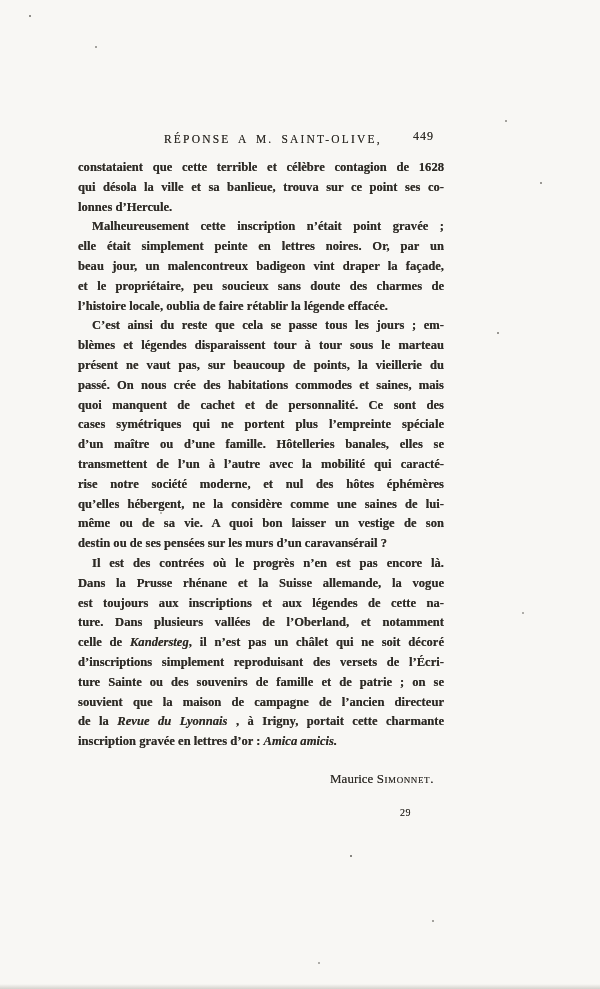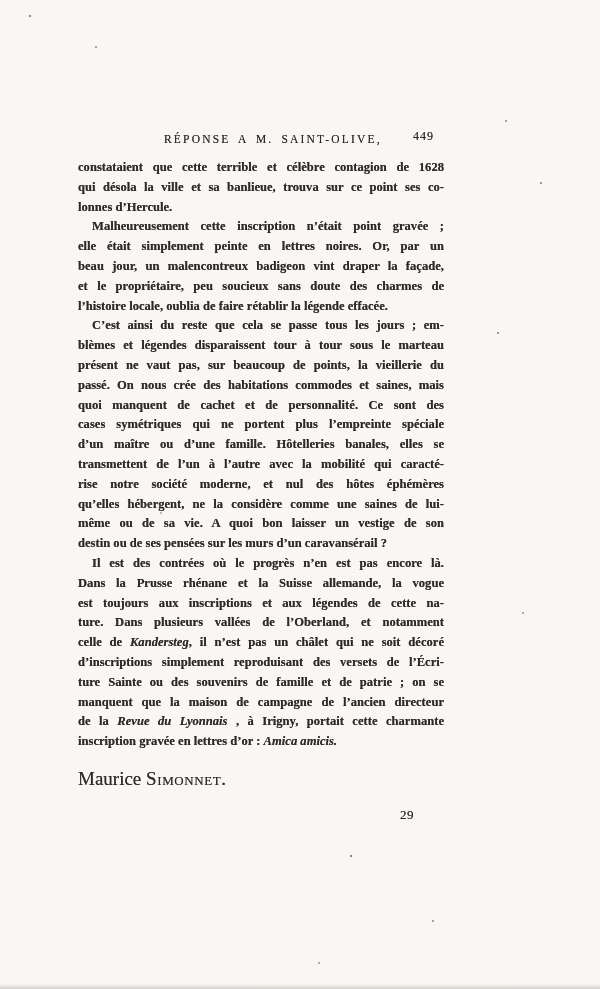--- a/index.html
+++ b/index.html
@@ -50,26 +50,26 @@
     -moz-text-align-last:justify;
     text-shadow:0 0 .5px rgba(46,43,38,.7);
   }
   .line.firstline{text-indent:14px;}
   .line.lastline{text-align-last:left;-moz-text-align-last:left;}
   .it{font-style:italic;}
   .sc{font-variant:small-caps;letter-spacing:.6px;}
   .signature{
     position:absolute;top:769px;left:0;width:366px;
     box-sizing:border-box;padding-right:10px;
-    font-size:19px;line-height:20px;
+    text-align:right;font-size:13px;line-height:20px;
     text-shadow:0 0 .5px rgba(46,43,38,.7);
   }
   .sheet{
     position:absolute;top:807px;left:322px;
-    font-size:13px;letter-spacing:.5px;
+    font-size:10px;letter-spacing:.5px;
     text-shadow:0 0 .5px rgba(46,43,38,.7);
   }
 </style>
 </head>
 <body>
 
 <div class="page">
   <div class="column">
     <div class="header">
       <span class="running-title">RÉPONSE A M. SAINT-OLIVE,</span>
@@ -103,21 +103,21 @@
           <div class="line lastline"><span>destin ou de ses pensées sur les murs d’un caravansérail ?</span></div>
         </div>
         <div class="para">
           <div class="line firstline"><span>Il est des contrées où le progrès n’en est pas encore là.</span></div>
           <div class="line"><span>Dans la Prusse rhénane et la Suisse allemande, la vogue</span></div>
           <div class="line"><span>est toujours aux inscriptions et aux légendes de cette na-</span></div>
           <div class="line"><span>ture. Dans plusieurs vallées de l’Oberland, et notamment</span></div>
           <div class="line"><span>celle de </span><span class="it">Kandersteg</span><span>, il n’est pas un châlet qui ne soit décoré</span></div>
           <div class="line"><span>d’inscriptions simplement reproduisant des versets de l’Écri-</span></div>
           <div class="line"><span>ture Sainte ou des souvenirs de famille et de patrie ; on se</span></div>
-          <div class="line"><span>manquent que la maison de campagne de l’ancien directeur</span></div>
+          <div class="line"><span>souvient que la maison de campagne de l’ancien directeur</span></div>
           <div class="line"><span>de la </span><span class="it">Revue du Lyonnais</span><span> , à Irigny, portait cette charmante</span></div>
           <div class="line lastline"><span>inscription gravée en lettres d’or : </span><span class="it">Amica amicis.</span></div>
         </div>
       </div>
     <div class="signature" id="signature"><span>Maurice </span><span class="sc">Simonnet.</span></div>
     <div class="sheet">29</div>
   </div>
 </div>
 
 </body></html>

